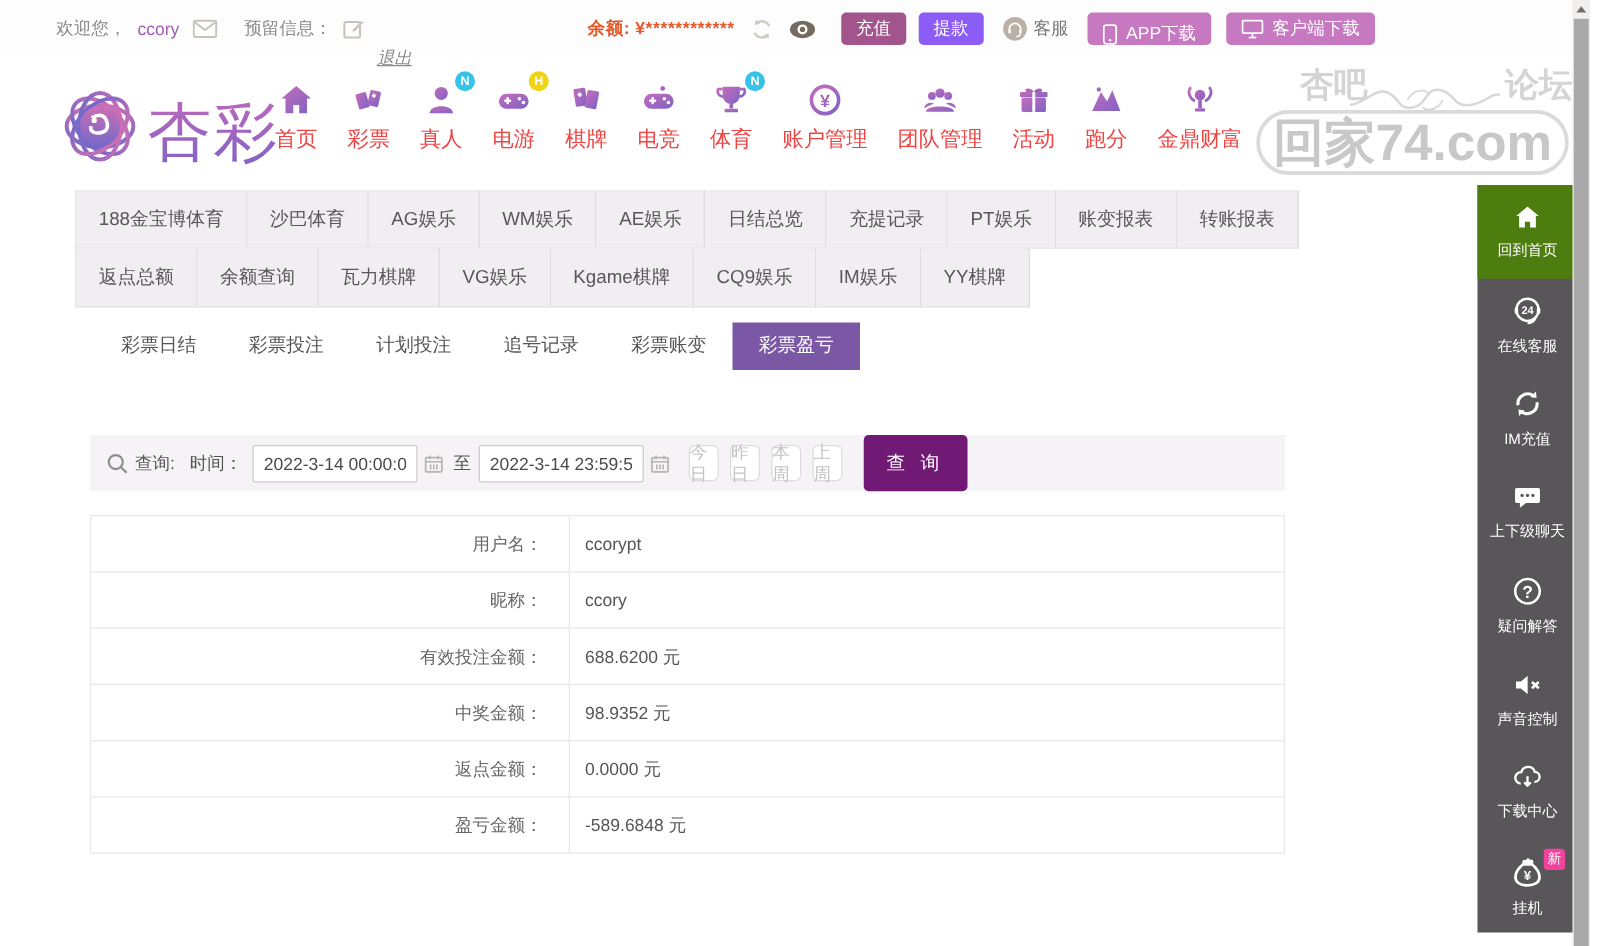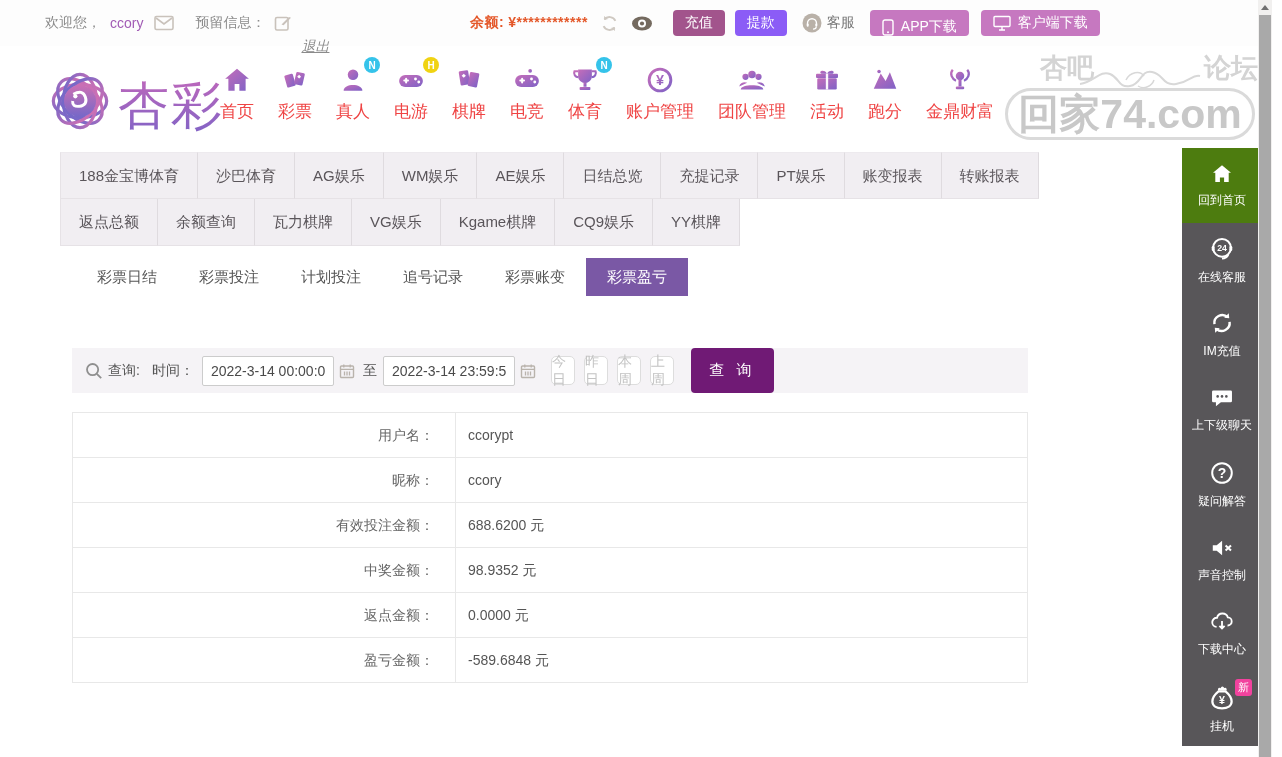--- a/index.html
+++ b/index.html
@@ -352,20 +352,21 @@
     <div class="tab">账变报表</div>
     <div class="tab">转账报表</div>
   </div>
   <div class="tabrow tabrow2">
     <div class="tab">返点总额</div>
     <div class="tab">余额查询</div>
     <div class="tab">瓦力棋牌</div>
     <div class="tab">VG娱乐</div>
     <div class="tab">Kgame棋牌</div>
     <div class="tab">CQ9娱乐</div>
+    <div class="tab">IM娱乐</div>
     <div class="tab">YY棋牌</div>
   </div>
 </div>
 
 <div class="subtabs">
   <div class="subtab">彩票日结</div>
   <div class="subtab">彩票投注</div>
   <div class="subtab">计划投注</div>
   <div class="subtab">追号记录</div>
   <div class="subtab">彩票账变</div>

